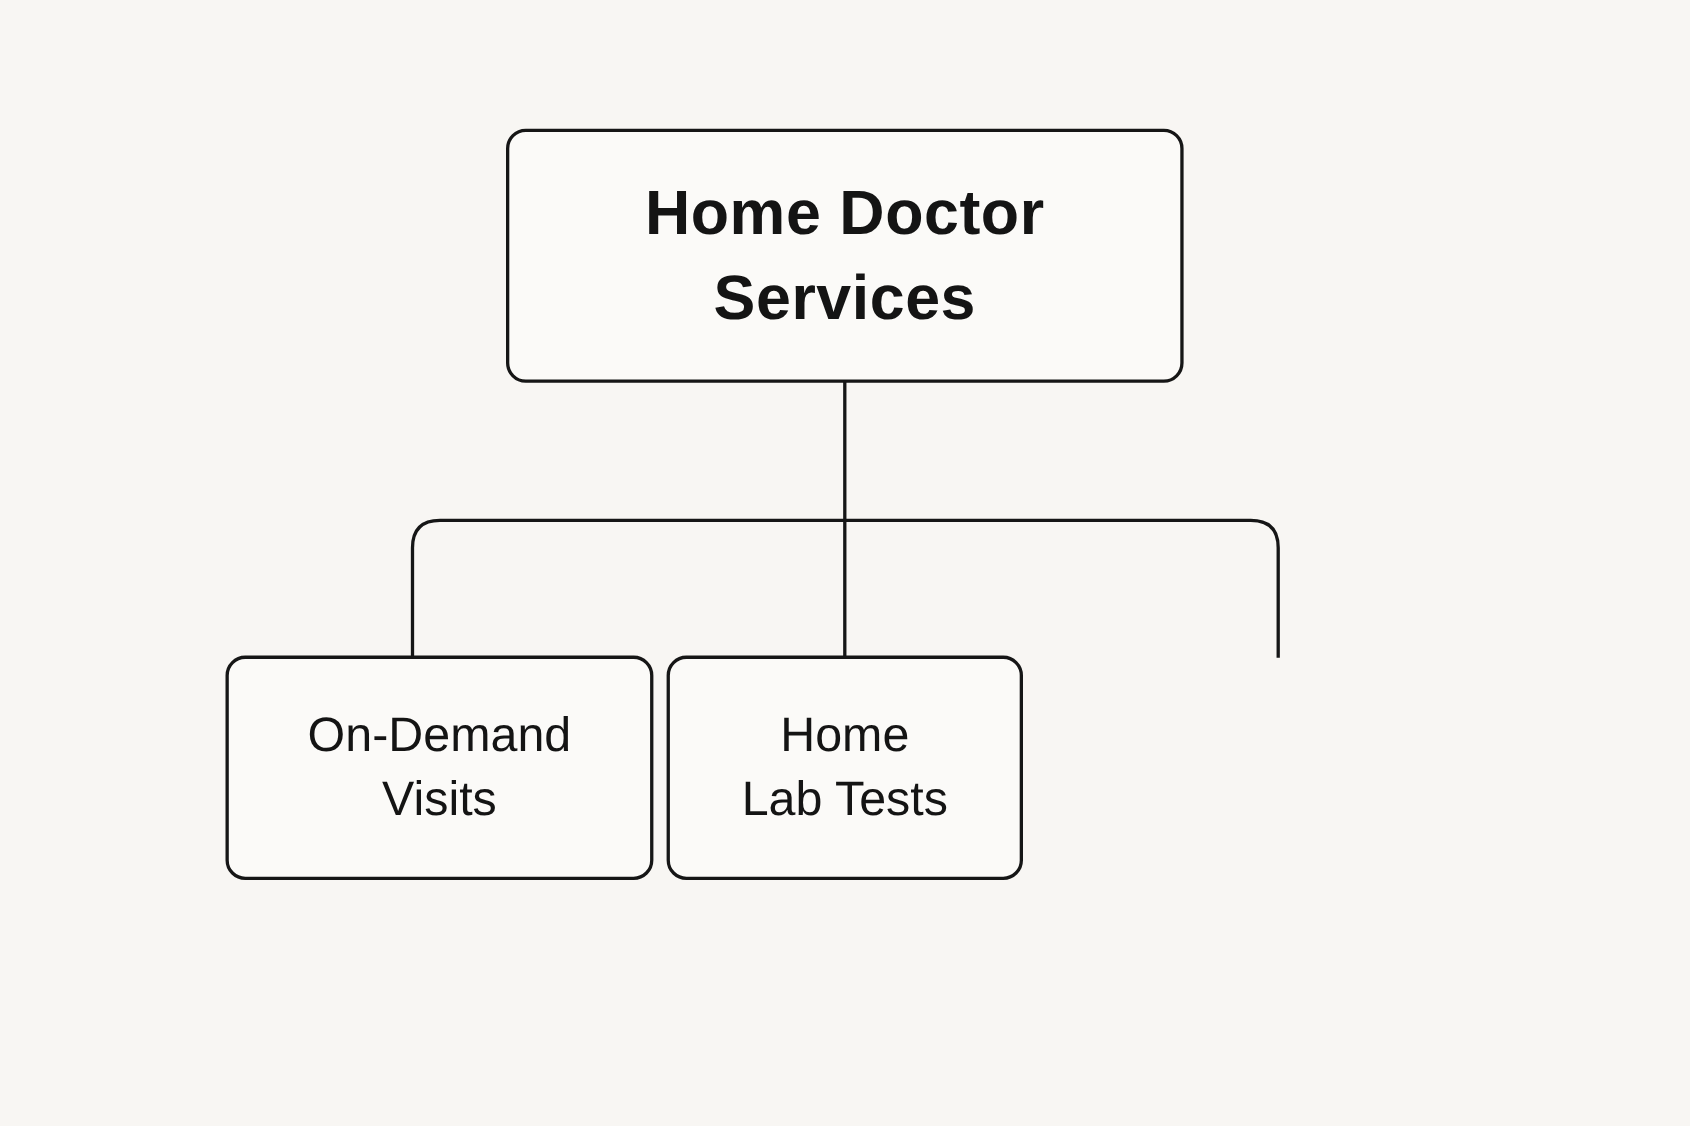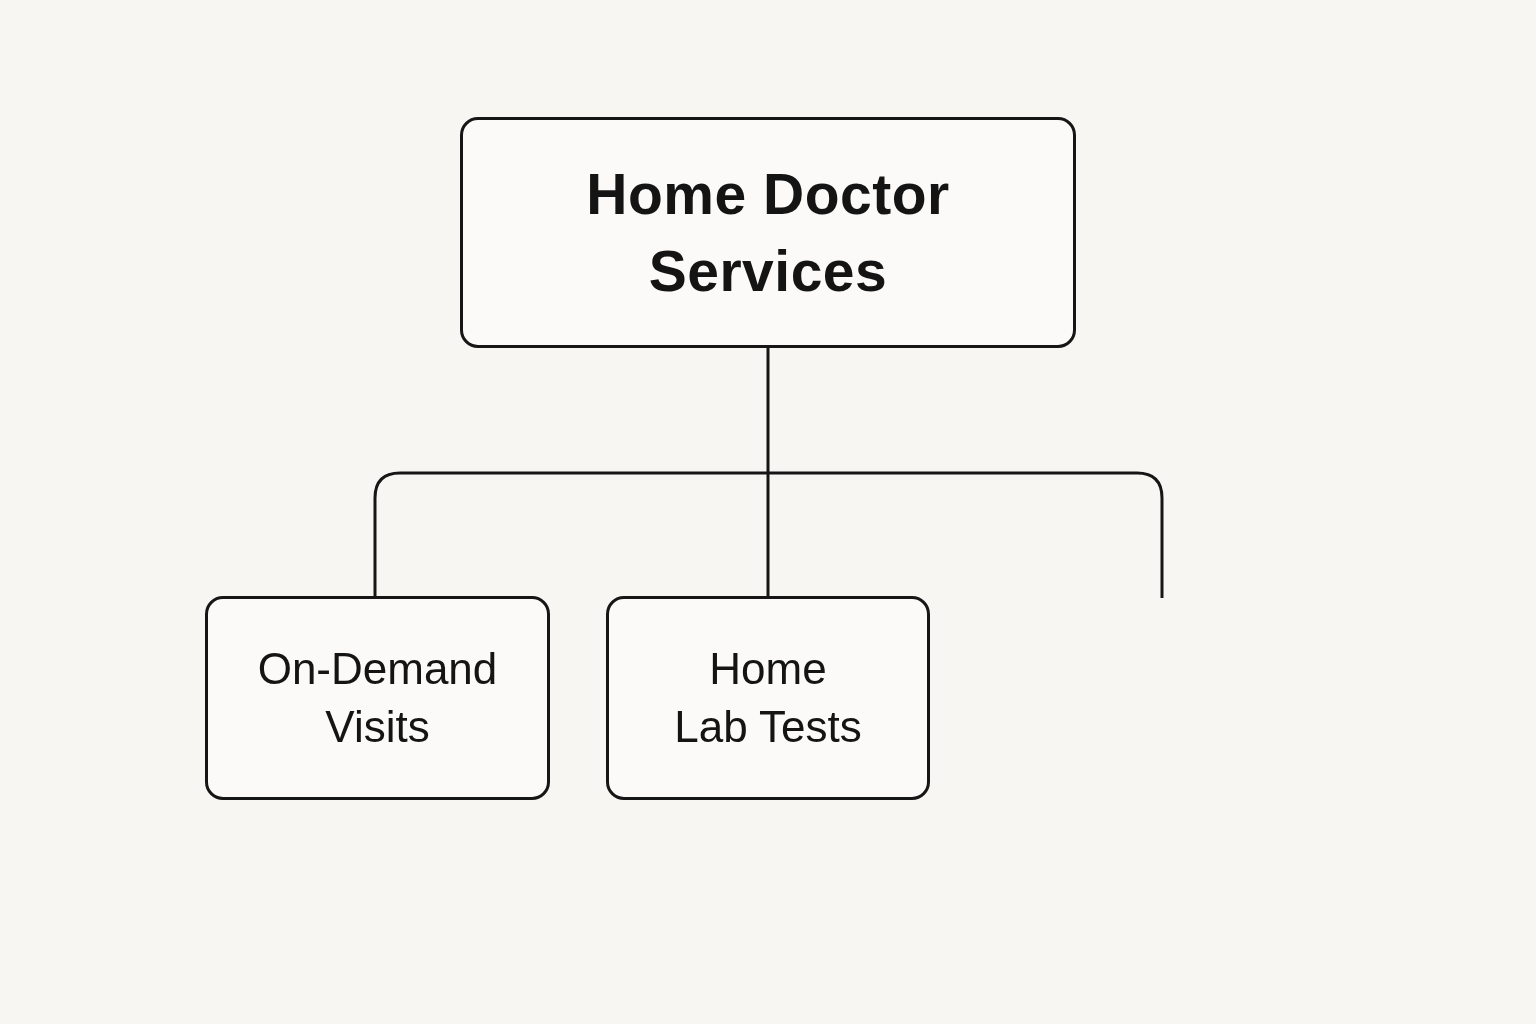--- a/index.html
+++ b/index.html
@@ -45,21 +45,21 @@
     line-height: 1.35;
     letter-spacing: 0.5px;
   }
   .node-child {
     top: 596px;
     height: 204px;
     font-size: 44px;
     font-weight: 400;
     line-height: 1.32;
   }
-  .node-child-1 { left: 205px;  width: 345px; }
+  .node-child-1 { left: 205px;  width: 389px; }
   .node-child-2 { left: 606px;  width: 324px; }
   .node-child-3 { left: 990px;  width: 345px; }
 </style>
 </head>
 <body>
 
 <div class="canvas">
 
   <svg class="connectors" viewBox="0 0 1536 1024" xmlns="http://www.w3.org/2000/svg" aria-hidden="true">
 

